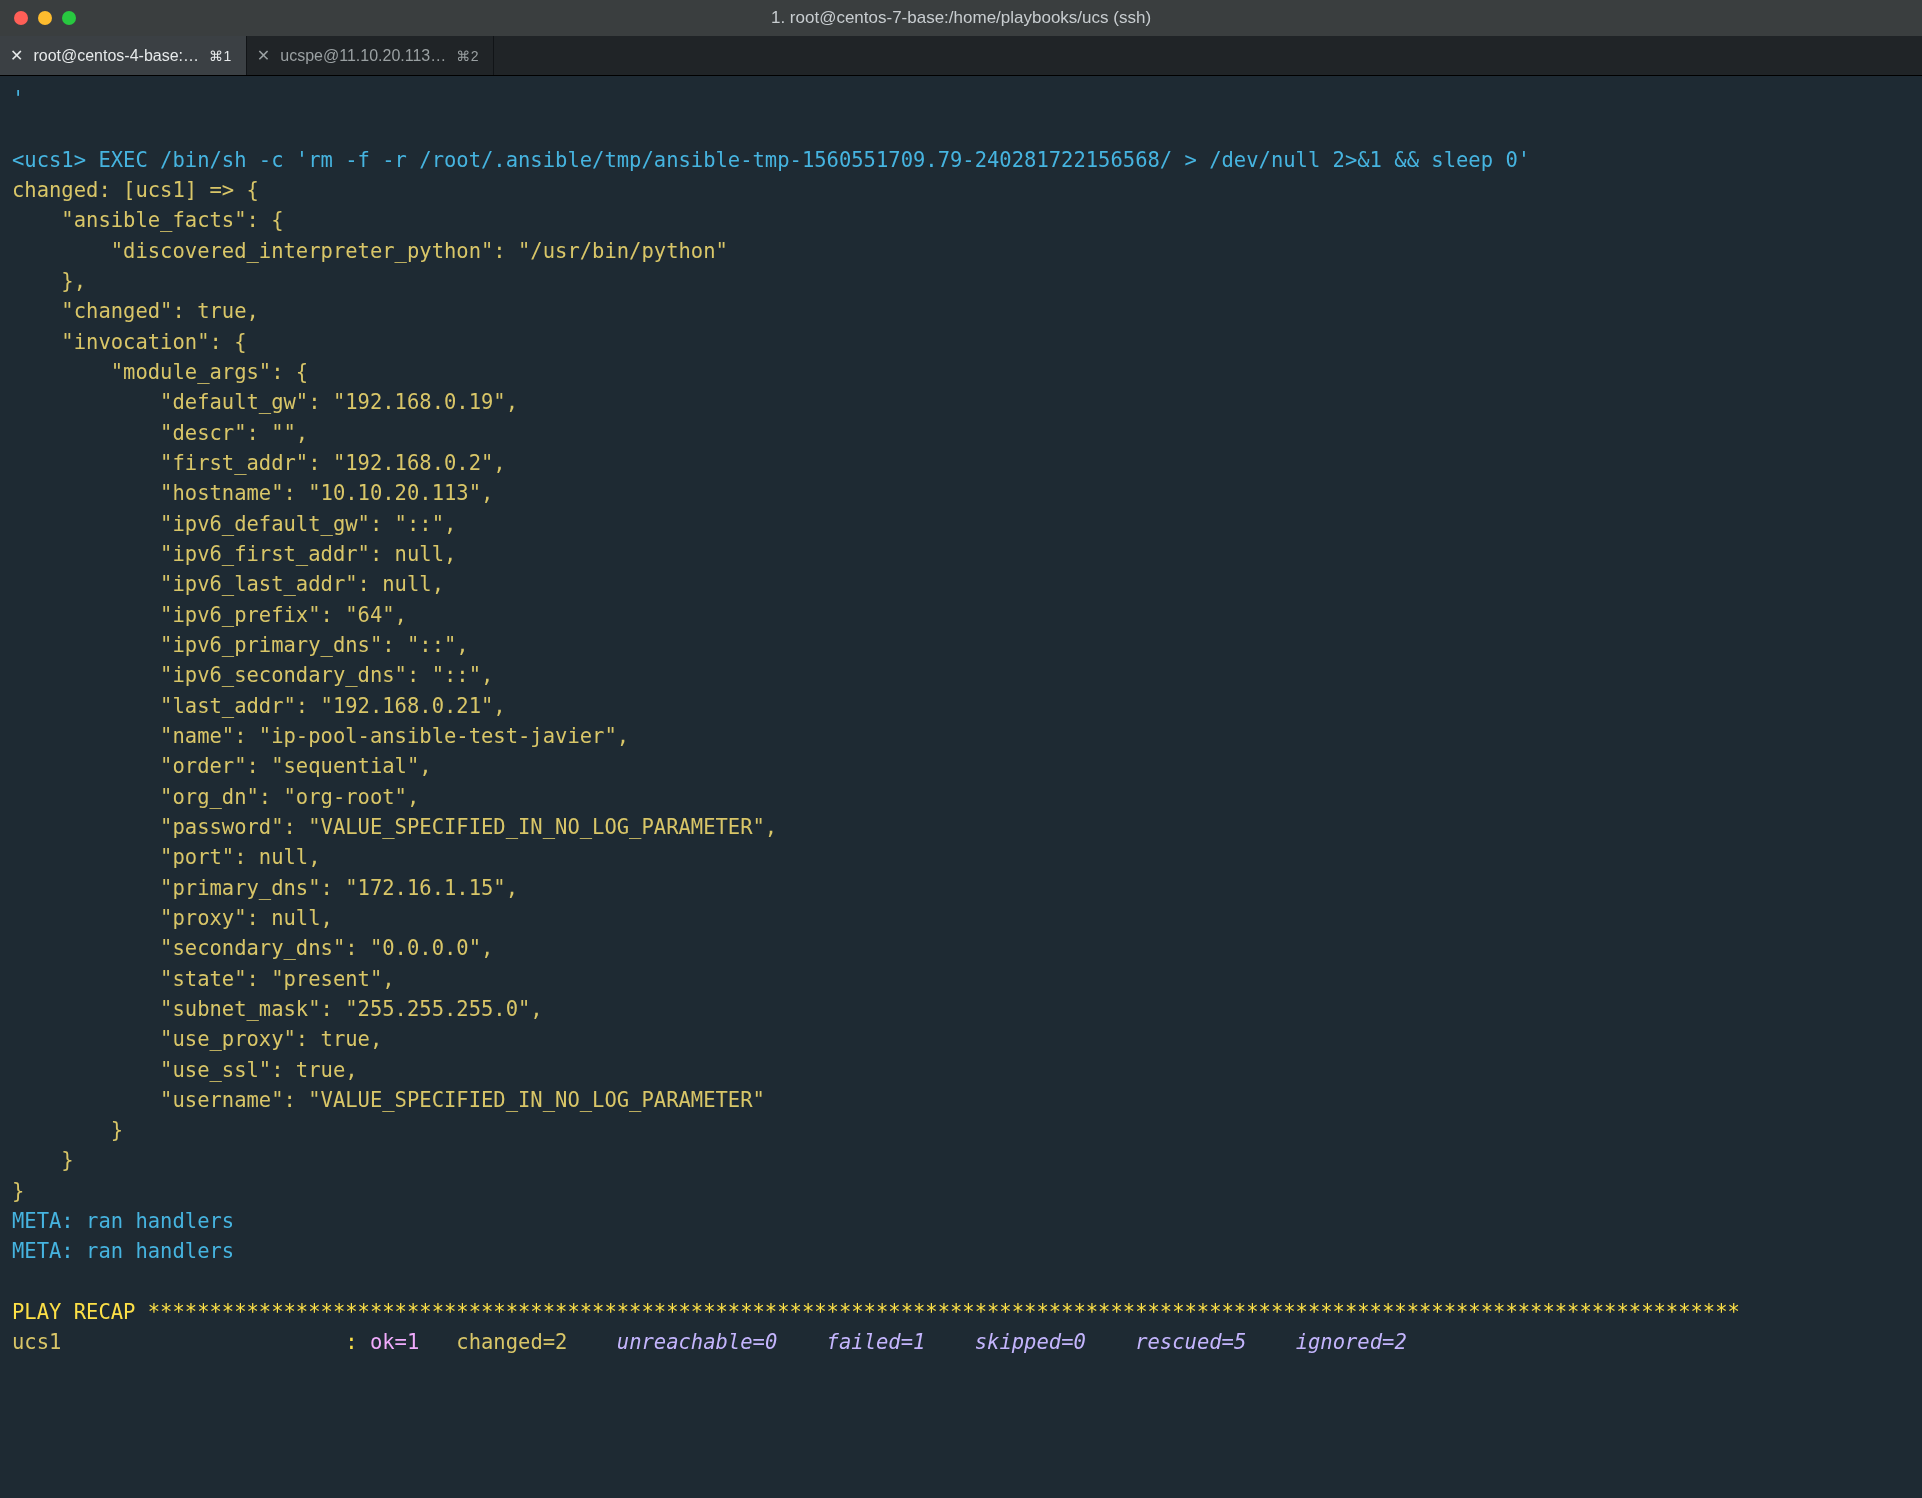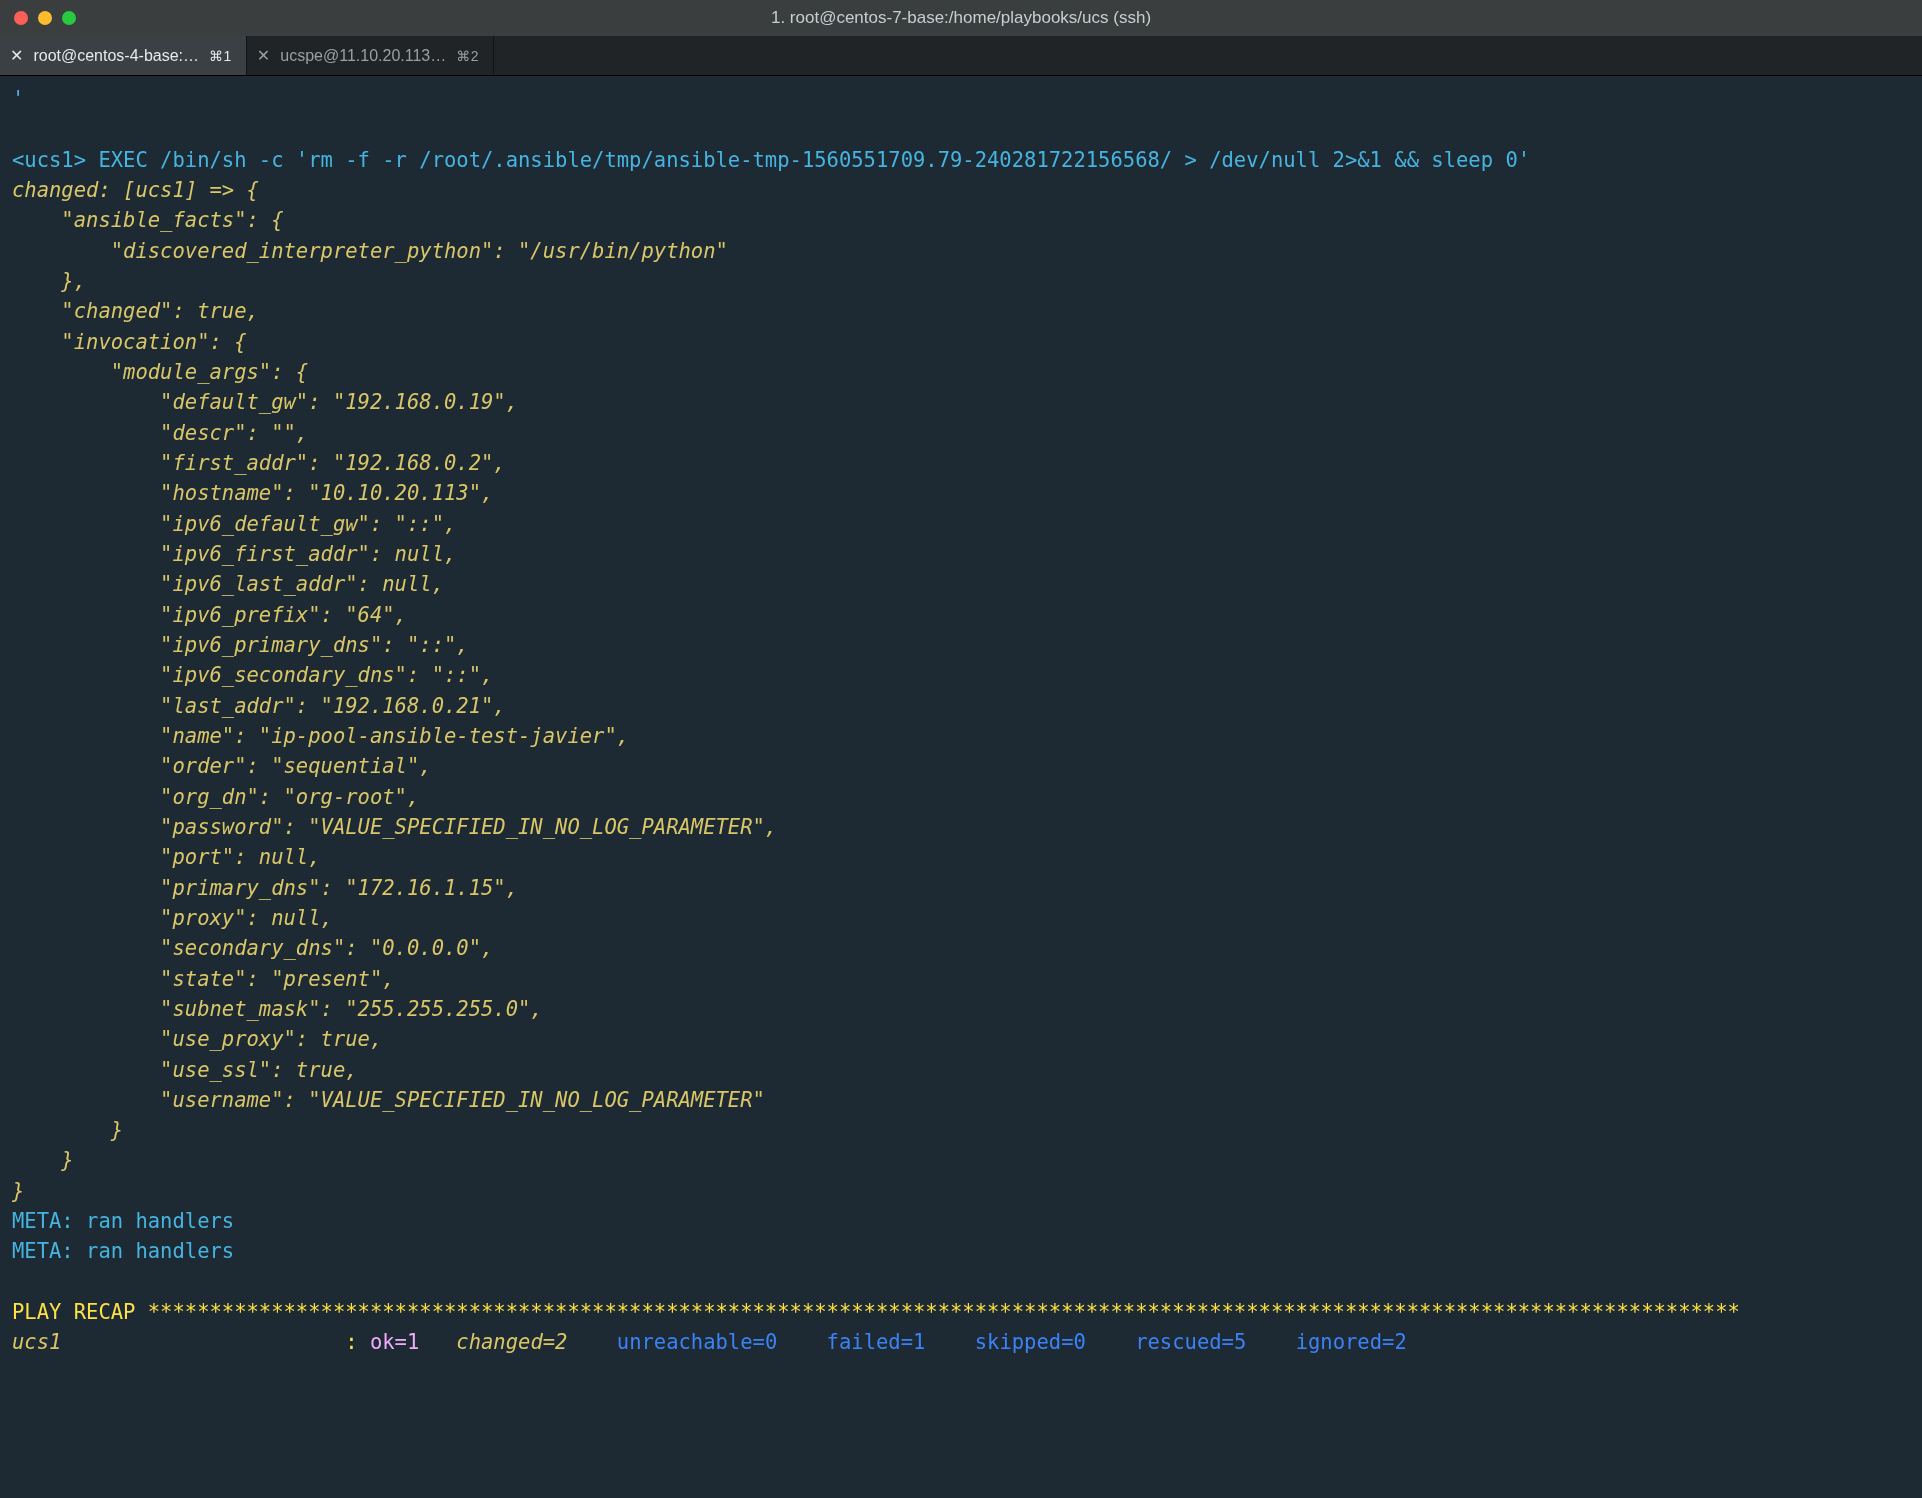--- a/index.html
+++ b/index.html
@@ -68,25 +68,25 @@
   }
   .tab.active .tab-close { color: #e6e9ea; }
   .tab-label { max-width: 180px; white-space: nowrap; overflow: hidden; text-overflow: ellipsis; }
   .tab-shortcut { font-size: 14px; letter-spacing: 0.5px; }
   .terminal {
     padding: 8px 12px 12px 12px;
     white-space: pre;
     line-height: 1.48;
     font-variant-ligatures: none;
   }
-  .c-yellow { color: #d9c668; font-style: italic; }
+  .c-yellow { color: #d9c668; }
   .c-cyan   { color: #46b4e0; }
   .c-green  { color: #f0abfc; }
   .c-white  { color: #fde047; }
-  .c-dim    { color: #3b82f6; }
+  .c-dim    { color: #c4b5fd; font-style: italic; }
 </style>
 </head>
 <body>
 
 <div class="titlebar">
   <div class="traffic-lights">
     <div class="traffic-light tl-close"></div>
     <div class="traffic-light tl-min"></div>
     <div class="traffic-light tl-max"></div>
   </div>

